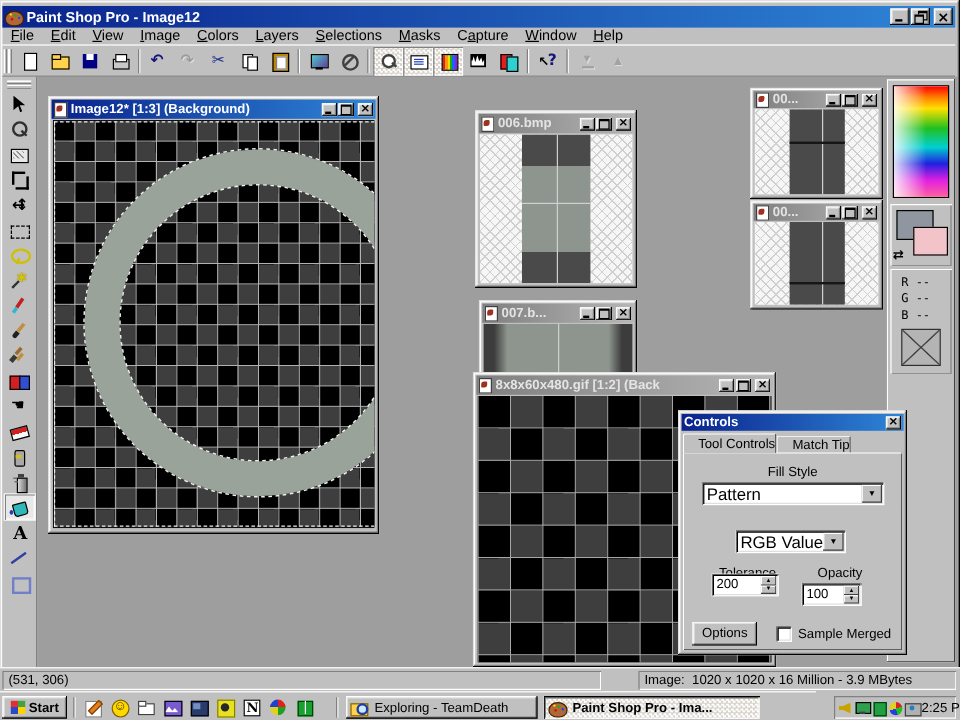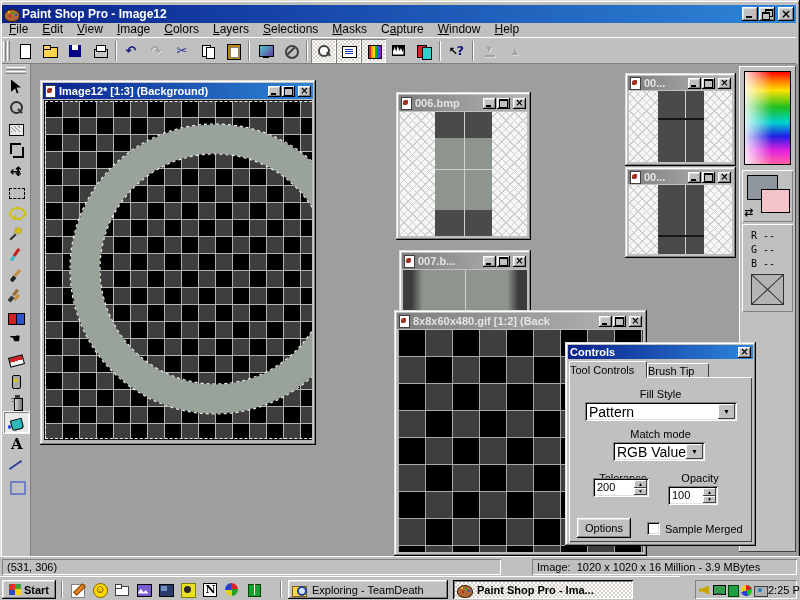--- a/index.html
+++ b/index.html
@@ -166,21 +166,21 @@
     background-image:
       linear-gradient(90deg,#a8a8a8 0 1px,transparent 1px),
       linear-gradient(0deg,#a8a8a8 0 1px,transparent 1px),
       conic-gradient(var(--checker_gray,#3e3e3e) 0 25%,var(--checker_black,#000) 25% 50%,var(--checker_gray,#3e3e3e) 50% 75%,var(--checker_black,#000) 75%);
     background-size:27px 27px,27px 27px,54px 54px; }
 
   
   .dialog { position:absolute; left:534px; top:278px; width:191px; height:204px; background:var(--chrome,#c0c0c0);
     box-shadow: inset -1px -1px 0 #000, inset 1px 1px 0 #dfdfdf, inset -2px -2px 0 #808080, inset 2px 2px 0 #fff; z-index:30; }
   .dialog .wt { height:14px; }
-  .tab { position:absolute; background:var(--chrome,#c0c0c0); border:1px solid; border-color:#fff #404040 #c0c0c0 #fff; border-radius:2px 2px 0 0; display:flex; align-items:center; justify-content:flex-start; font-size:11px; }
+  .tab { position:absolute; background:var(--chrome,#c0c0c0); border:1px solid; border-color:#fff #404040 #c0c0c0 #fff; border-radius:2px 2px 0 0; display:flex; align-items:center; justify-content:flex-end; font-size:11px; }
   .tab.active { z-index:2; }
   .tabpanel { position:absolute; left:4px; top:35px; right:4px; bottom:4px; box-shadow: inset 1px 1px 0 #fff, inset -1px -1px 0 #404040; }
   .dlg-label { position:absolute; font-size:11px; text-align:center; }
   .combo { position:absolute; height:19px; display:flex; align-items:center; background:#fff;
     box-shadow: inset 1px 1px 0 #808080, inset -1px -1px 0 #fff, inset 2px 2px 0 #000, inset -2px -2px 0 #dfdfdf; }
   .combo .val { padding-left:4px; font-size:14px; flex:1; }
   .dd { width:17px; height:15px; margin:2px 2px 2px 0; background:#c0c0c0; display:flex; align-items:center; justify-content:center;
     box-shadow: inset -1px -1px 0 #404040, inset 1px 1px 0 #fff; }
   .dd::after { content:"▼"; font-size:7px; }
   .spin { position:absolute; height:19px; display:flex; background:#fff;
@@ -545,31 +545,30 @@
 
       <div class="dialog">
         <div class="wt active">
           <span class="wt-text">Controls</span>
           <span class="wb wb-sm g-close-s"></span>
         </div>
         <div class="tab active" style="left:4px;top:19px;width:78px;height:17px">
           <span>Tool Controls</span>
         </div>
         <div class="tab" style="left:82px;top:21px;width:62px;height:15px">
-          <span>Brush Tip</span>
+          <span>Match Tip</span>
         </div>
         <div class="tabpanel"></div>
 
         <div class="dlg-label" style="left:0;width:100%;top:46px">Fill Style</div>
         <div class="combo" style="left:20px;top:60px;width:152px">
           <span class="val">Pattern</span>
           <span class="dd"></span>
         </div>
 
-        <div class="dlg-label" style="left:0;width:100%;top:86px">Match mode</div>
         <div class="combo" style="left:48px;top:100px;width:92px">
           <span class="val">RGB Value</span>
           <span class="dd"></span>
         </div>
 
         <div class="dlg-label" style="left:18px;width:80px;top:130px">Tolerance</div>
         <div class="dlg-label" style="left:95px;width:80px;top:130px">Opacity</div>
 
         <div class="spin" style="left:28px;top:136px;width:56px">
           <span class="val">200</span>

